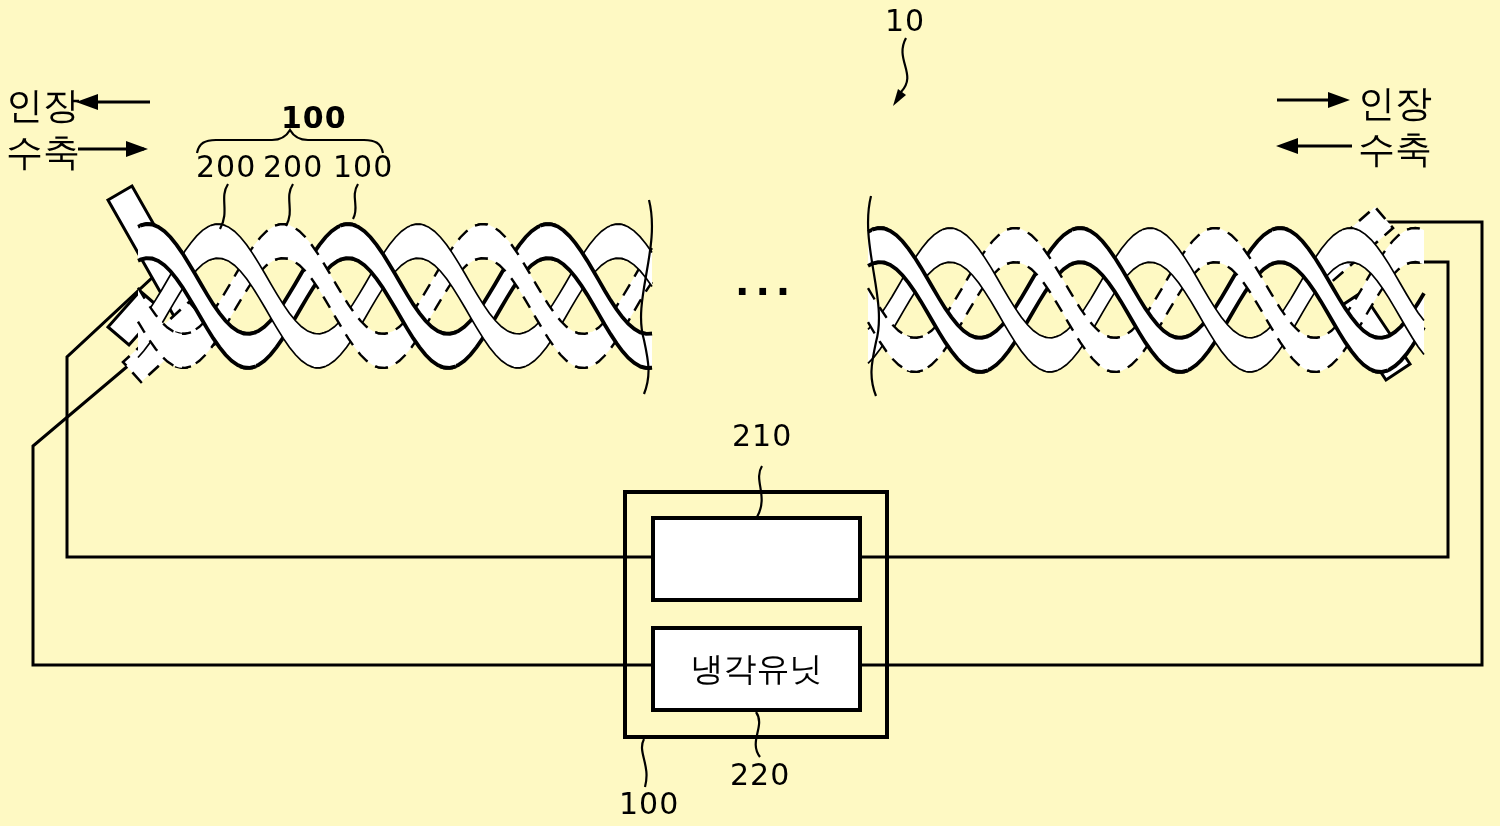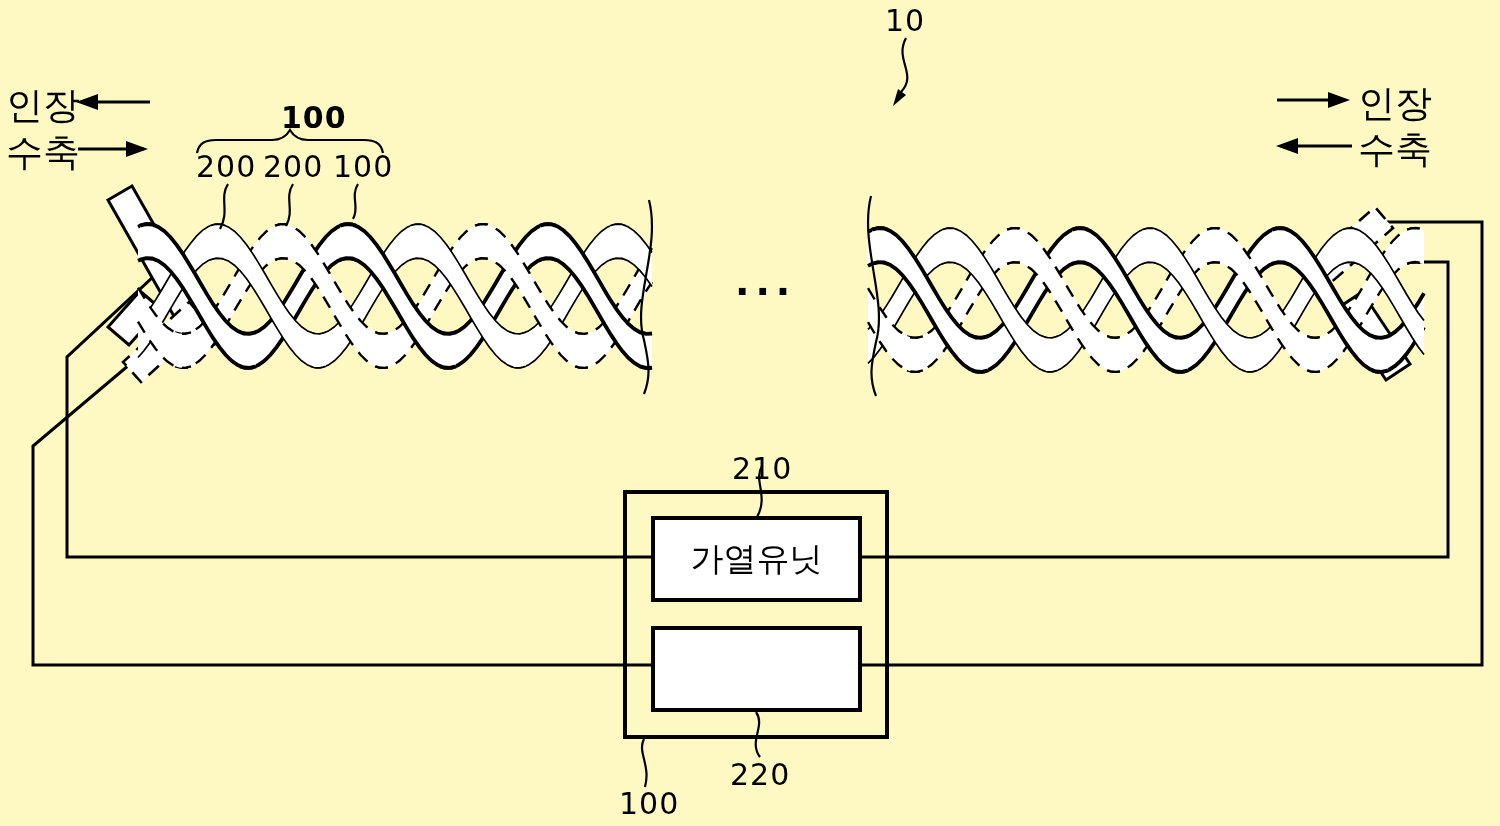--- a/index.html
+++ b/index.html
@@ -218,19 +218,19 @@
   <div class="lbl kor" style="left:1358px;top:85px;">인장</div>
   <div class="lbl kor" style="left:1358px;top:131px;">수축</div>
 
   <div class="lbl num ctr" style="left:281px;top:103px;width:60px;font-weight:bold;">100</div>
   <div class="lbl num ctr" style="left:196px;top:152px;width:50px;">200</div>
   <div class="lbl num ctr" style="left:263px;top:152px;width:50px;">200</div>
   <div class="lbl num ctr" style="left:333px;top:152px;width:50px;">100</div>
 
   <div class="dots" style="left:735px;top:260px;">...</div>
 
-  <div class="lbl num ctr" style="left:732px;top:454px;width:52px;">210</div>
+  <div class="lbl num ctr" style="left:732px;top:421px;width:52px;">210</div>
   <div class="lbl num ctr" style="left:730px;top:760px;width:52px;">220</div>
   <div class="lbl num ctr" style="left:619px;top:789px;width:52px;">100</div>
 
-  <div class="unit-lbl" style="left:653px;top:518px;width:207px;height:82px;">가열유닛</div>
+  <div class="unit-lbl" style="left:653px;top:628px;width:207px;height:82px;">냉각유닛</div>
 
 </div>
 
 </body></html>

